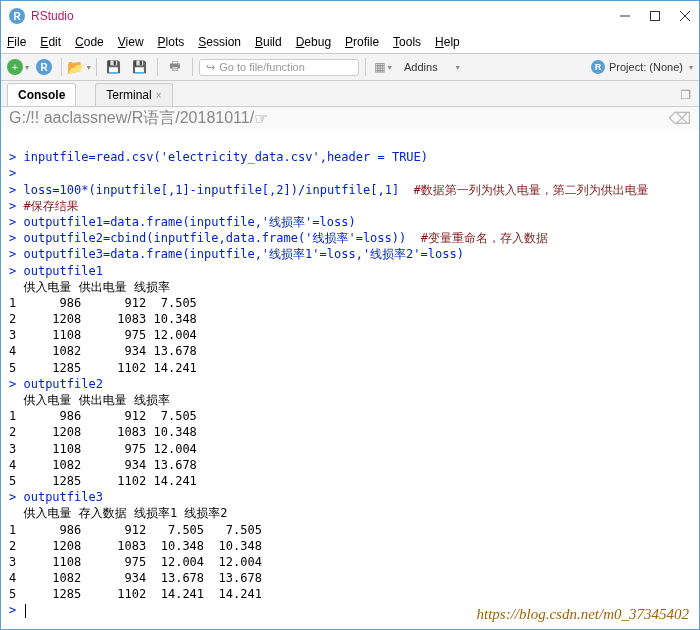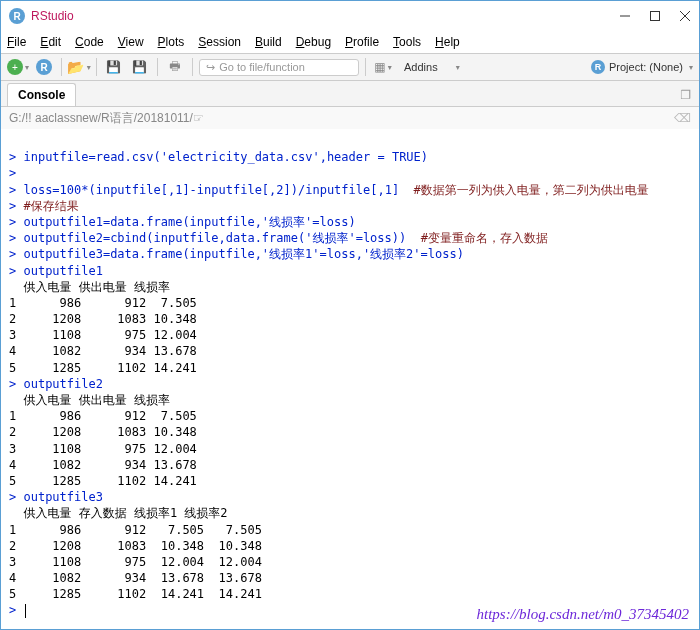--- a/index.html
+++ b/index.html
@@ -16,31 +16,31 @@
     .toolbar-btn { width: 22px; height: 22px; display: flex; align-items: center; justify-content: center; border-radius: 2px; }
     .toolbar-sep { width: 1px; height: 18px; background: #ccc; margin: 0 2px; }
     .goto-box { display: flex; align-items: center; border: 1px solid #ccc; background: #fff; border-radius: 3px; padding: 1px 6px; width: 160px; color: #999; font-size: 11px; gap: 4px; }
     .addins { display: flex; align-items: center; gap: 16px; color: #333; font-size: 11px; margin-left: 6px; }
     .right-proj { margin-left: auto; display: flex; align-items: center; gap: 4px; font-size: 11px; color: #333; }
     .tabbar { height: 26px; display: flex; align-items: flex-end; background: #f4f4f4; border-bottom: 1px solid #ccc; padding-left: 6px; }
     .tab { padding: 4px 10px; font-size: 12px; border: 1px solid #ccc; border-bottom: none; background: #f0f0f0; border-radius: 3px 3px 0 0; margin-right: 19px; display: flex; align-items: center; gap: 4px; }
     .tab.active { background: #fff; font-weight: bold; }
     .tab-close { color: #999; font-size: 10px; cursor: pointer; }
     .tab-right { margin-left: auto; padding: 4px 8px; }
-    .pathbar { height: 22px; display: flex; align-items: center; padding: 0 8px; color: #888; font-size: 12px; background: #f9f9f9; }
+    .pathbar { height: 22px; display: flex; align-items: center; padding: 0 8px; color: #888; font-size: 16px; background: #f9f9f9; }
     .pathbar-right { margin-left: auto; }
     .console { padding: 4px 8px; font-family: "Lucida Console", Consolas, monospace; font-size: 12px; line-height: 1.35; white-space: pre; overflow: auto; }
     .prompt { color: #0022cc; }
     .code { color: #0022cc; }
     .comment { color: #7f1d1d; }
     .output { color: #000; }
     .cursor-line { display: flex; align-items: center; }
     .cursor { width: 1px; height: 14px; background: #000; margin-left: 2px; animation: blink 1s step-start infinite; }
     @keyframes blink { 50% { opacity: 0; } }
-    .watermark { position: absolute; right: 10px; bottom: 6px; color: #6d28d9; font-style: italic; font-family: serif; font-size: 15px; pointer-events: none; margin-top: 36px; }
+    .watermark { position: absolute; right: 10px; bottom: 6px; color: #a16207; font-style: italic; font-family: serif; font-size: 15px; pointer-events: none; margin-top: 36px; }
     .icon-circle { width: 16px; height: 16px; border-radius: 50%; display: flex; align-items: center; justify-content: center; font-size: 10px; }
     .green-plus { background: #4caf50; color: #fff; }
     .blue-r { background: #5a9fd4; color: #fff; font-weight: bold; }
     .folder { color: #e8a33d; font-size: 14px; }
     .disk { color: #888; font-size: 12px; }
     .grid-icon { color: #888; font-size: 12px; }
     .dropdown-caret { font-size: 8px; color: #888; margin-left: 2px; }
     .console-wrap{position:relative;height:calc(100% - 30px - 22px - 28px - 26px - 22px);}
   </style>
 </head>
@@ -125,20 +125,24 @@
     <span class="icon-circle blue-r" style="width:14px;height:14px;font-size:9px">R</span>
     <span>Project: (None)</span>
     <span class="dropdown-caret">▾</span>
   </div>
 </div>
 
 <div class="tabbar">
   <div class="tab active">
       <span>Console</span>
     </div>
+  <div class="tab">
+      <span>Terminal</span>
+      <span class="tab-close">×</span>
+    </div>
   <div class="tab-right"><span style="color:#999">❐</span></div>
 </div>
 
 <div class="pathbar">
   <span>G:/!! aaclassnew/R语言/20181011/ </span>
     <span style="color:#888">☞</span>
   <div class="pathbar-right"><span style="color:#bbb">⌫</span></div>
 </div>
 
 <div class="console-wrap">

